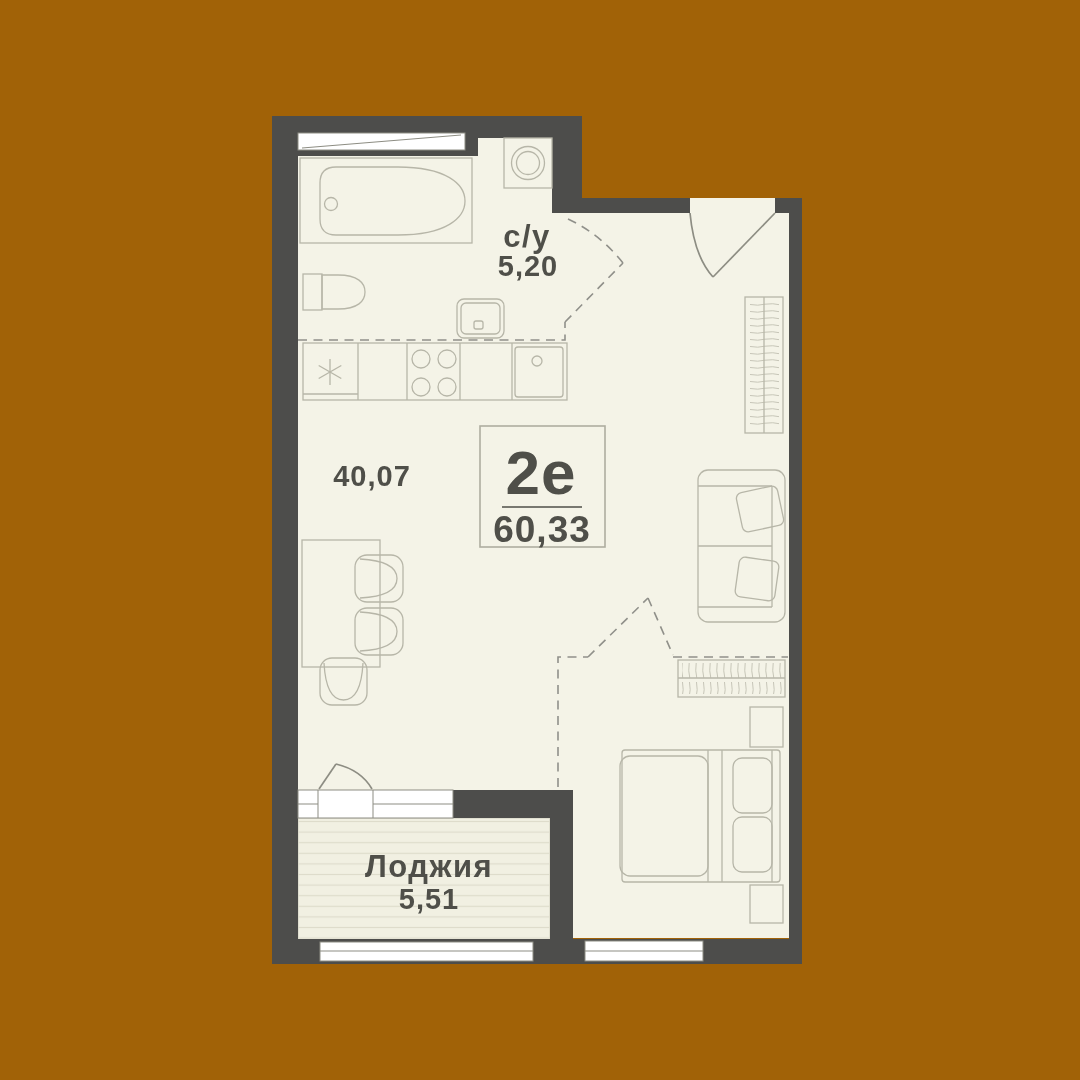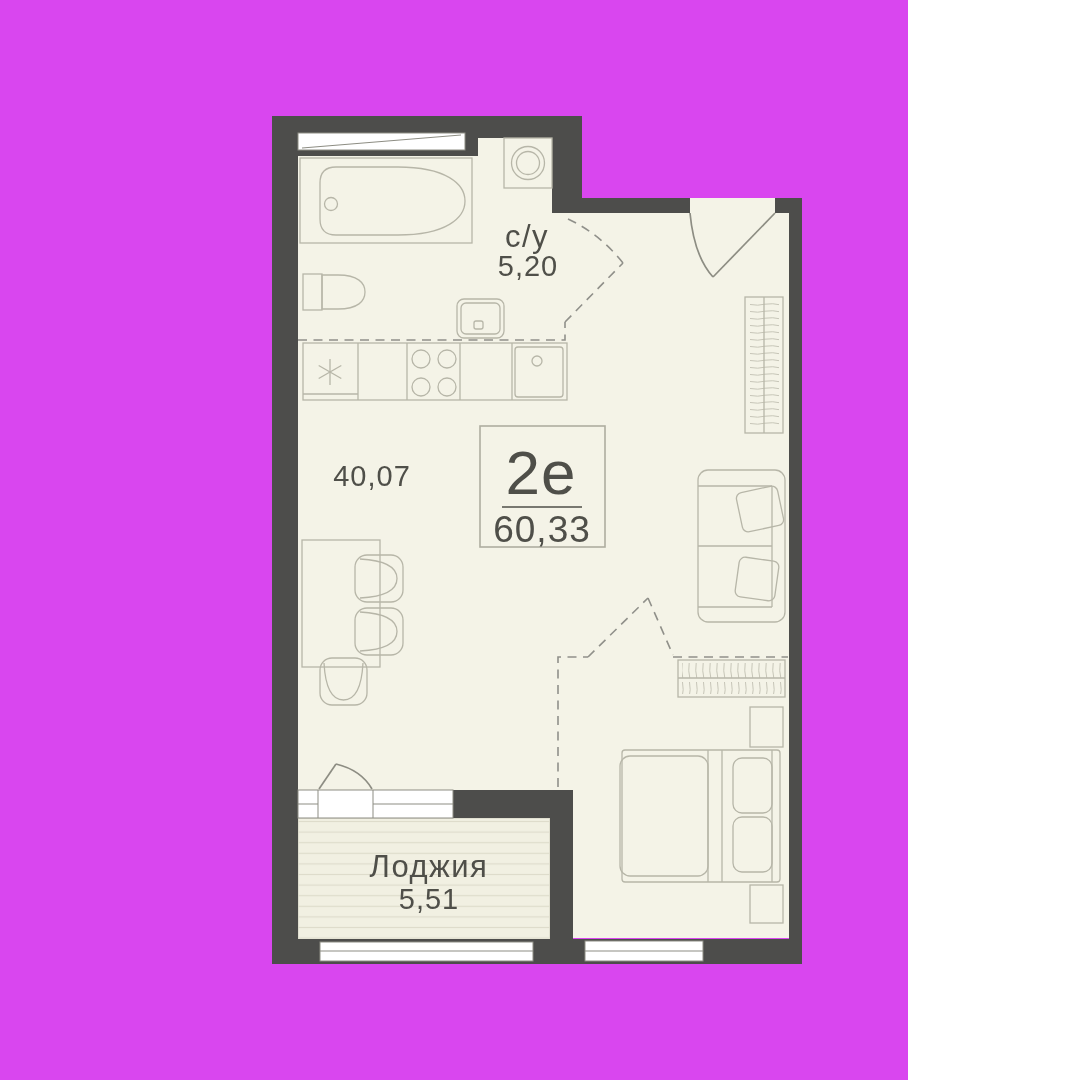--- a/index.html
+++ b/index.html
@@ -1,16 +1,16 @@
 <!DOCTYPE html>
 <html><head>
 <meta charset="utf-8">
 <style>
   html,body{margin:0;padding:0;background:#ffffff;}
-  #canvas{position:relative;width:908px;height:1080px;background:#d946ef;overflow:hidden;}
+  #canvas{position:relative;width:1080px;height:1080px;background:#a16207;overflow:hidden;font-weight:bold;}
   svg{display:block;}
   .wall{fill:#4d4d4b;stroke:none;}
   .floor{fill:#f4f3e7;stroke:none;}
   .loggia-floor{fill:#f1f0e2;stroke:#cfcebd;stroke-width:1;}
   .furn{fill:none;stroke:#b7b6a8;stroke-width:1.3;}
   .detail{fill:none;stroke:#8d8d83;stroke-width:1.7;}
   .dashed{fill:none;stroke:#90908a;stroke-width:1.6;stroke-dasharray:9 6.5;}
   .win{fill:#ffffff;stroke:#8d8d83;stroke-width:1;}
   .winline{fill:none;stroke:#8d8d83;stroke-width:1;}
   text{font-family:"Liberation Sans",sans-serif;fill:#4f4f49;}

